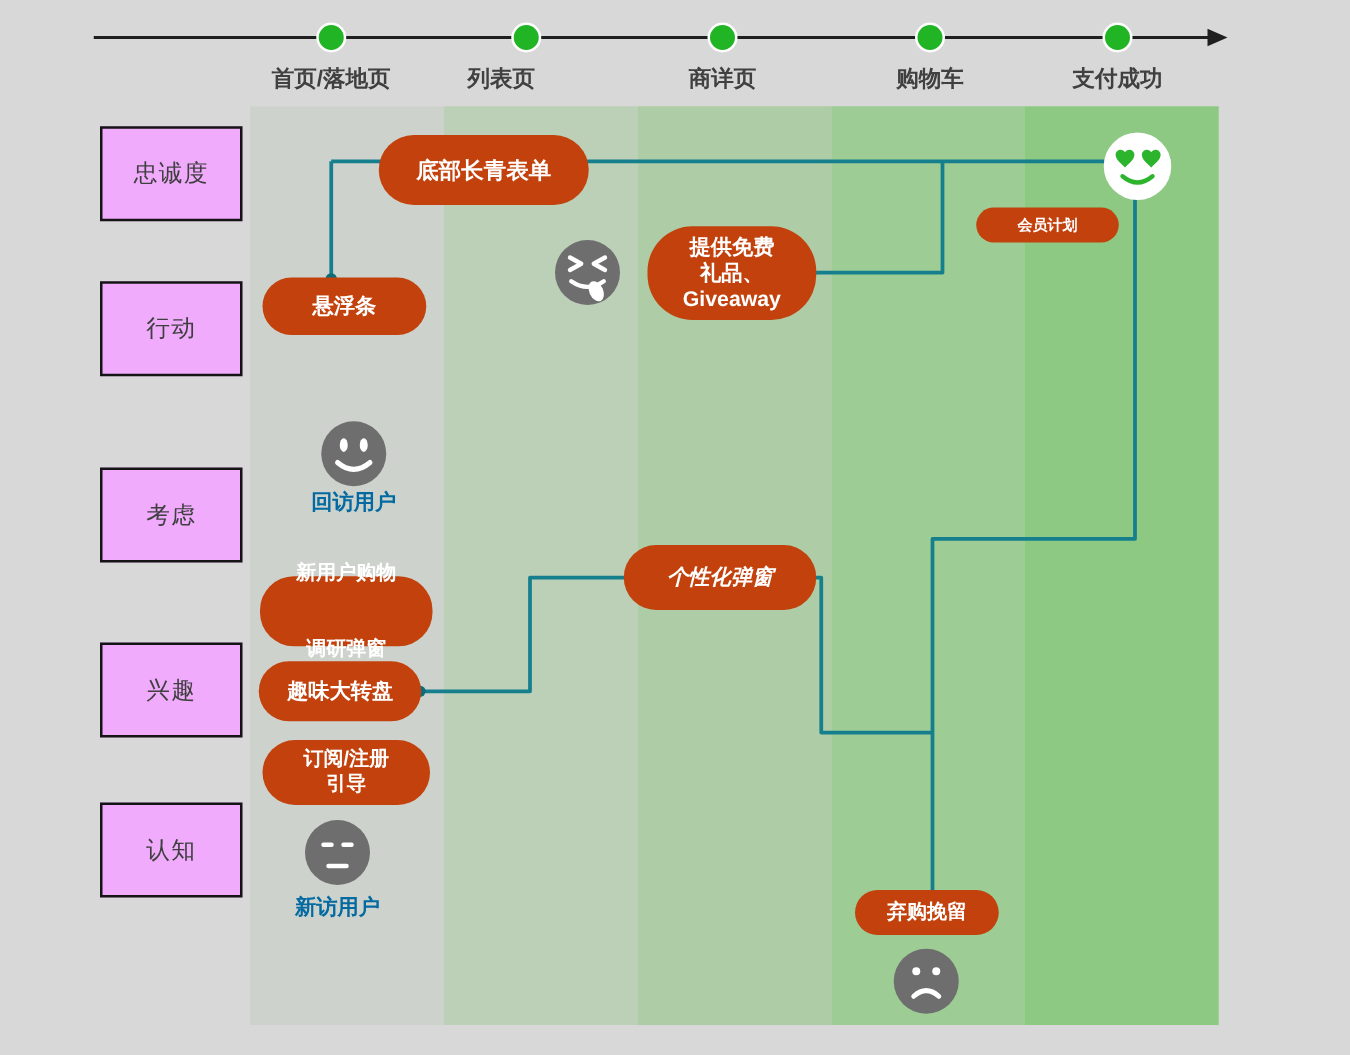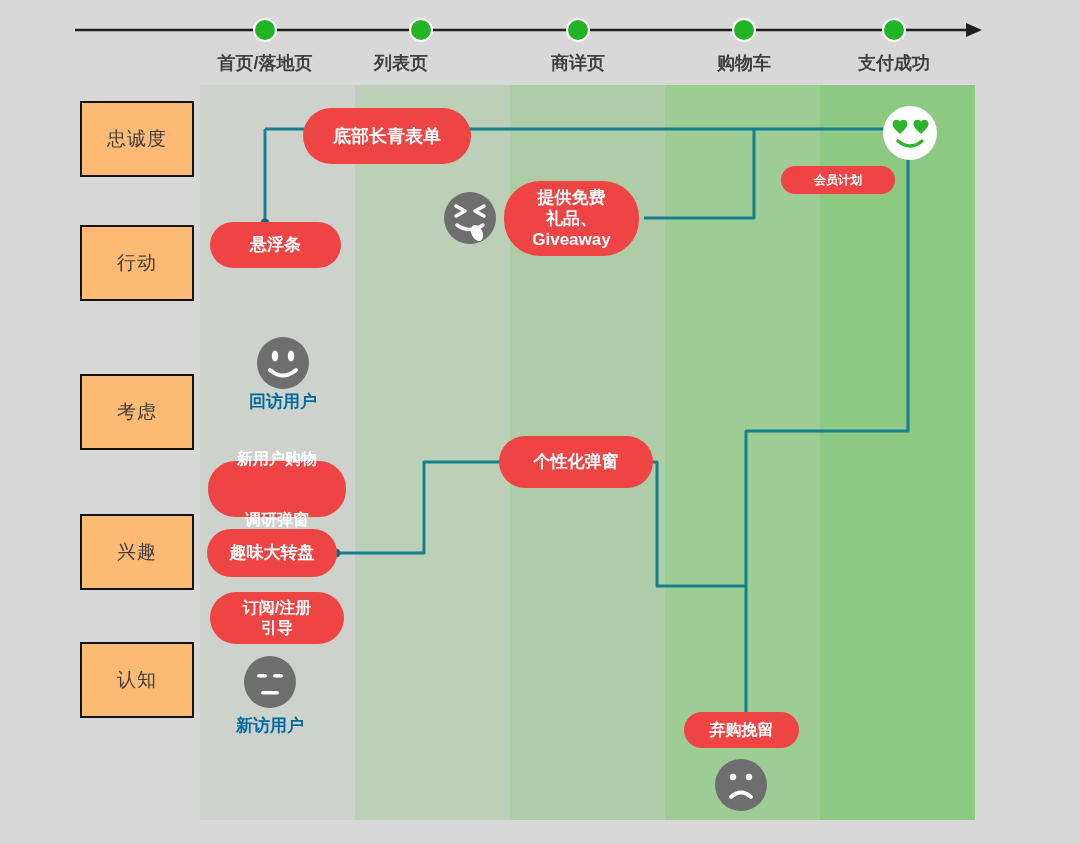--- a/index.html
+++ b/index.html
@@ -26,40 +26,40 @@
   .stage-label {
     position:absolute; top:51px; transform:translateX(-50%);
     font-size:18px; font-weight:700; color:#404040; white-space:nowrap;
   }
   .sl-0 { left:265px; } .sl-1 { left:401px; } .sl-2 { left:578px; }
   .sl-3 { left:744px; } .sl-4 { left:894px; }
 
   
   .level-box {
     position:absolute; left:80px; width:114px; height:76px;
-    background:#fdba74; border:2px solid #141414; box-sizing:border-box;
+    background:#f0abfc; border:2px solid #141414; box-sizing:border-box;
     display:flex; align-items:center; justify-content:center;
     font-size:19px; color:#3f3f3f; letter-spacing:1px;
   }
   .lb-0 { top:101px; } .lb-1 { top:225px; } .lb-2 { top:374px; }
   .lb-3 { top:514px; } .lb-4 { top:642px; }
 
   
   .pill {
-    position:absolute; background:#ef4444; color:#ffffff;
+    position:absolute; background:#c2410c; color:#ffffff;
     display:flex; flex-direction:column; align-items:center; justify-content:center;
     text-align:center; font-weight:700; font-size:17px; line-height:1.25;
     border-radius:30px; white-space:nowrap;
   }
   #pill-evergreen  { left:303px; top:108px; width:168px; height:56px; font-size:18px; border-radius:28px; }
   #pill-floatbar   { left:210px; top:222px; width:131px; height:46px; border-radius:23px; }
   #pill-countdown  { left:210px; top:281px; width:133px; height:46px; border-radius:23px; }
-  #pill-gift       { left:504px; top:181px; width:135px; height:75px; border-radius:36px; font-size:17px; }
+  #pill-gift       { left:518px; top:181px; width:135px; height:75px; border-radius:36px; font-size:17px; }
   #pill-membership { left:781px; top:166px; width:114px; height:28px; border-radius:14px; font-size:12px; }
-  #pill-popup      { left:499px; top:436px; width:154px; height:52px; border-radius:26px; }
+  #pill-popup      { left:499px; top:436px; width:154px; height:52px; border-radius:26px;font-style:italic; }
   #pill-survey     { left:208px; top:461px; width:138px; height:56px; border-radius:27px; font-size:16px;gap:41px; }
   #pill-wheel      { left:207px; top:529px; width:130px; height:48px; border-radius:24px; }
   #pill-subscribe  { left:210px; top:592px; width:134px; height:52px; border-radius:26px; font-size:16px; }
   #pill-cart       { left:684px; top:712px; width:115px; height:36px; border-radius:18px; font-size:16px; }
 
   
   .persona-label {
     position:absolute; transform:translateX(-50%);
     font-size:17px; font-weight:600; color:#0369a1; white-space:nowrap;
   }

